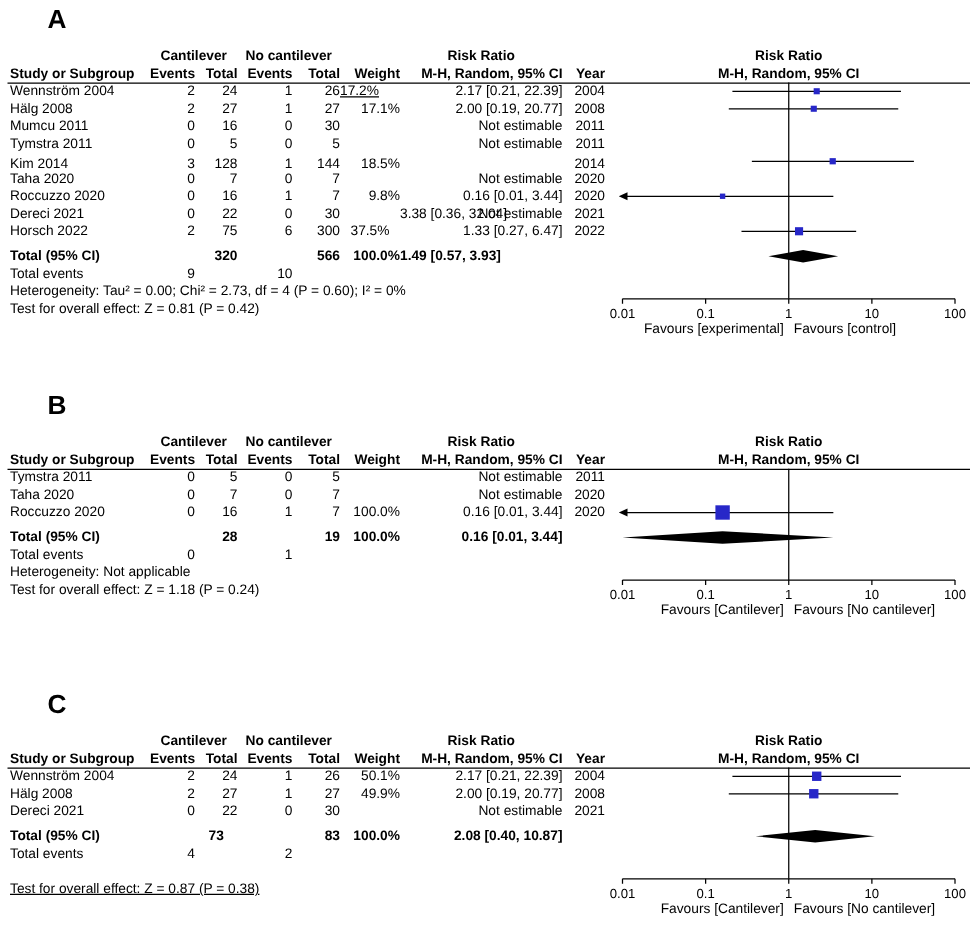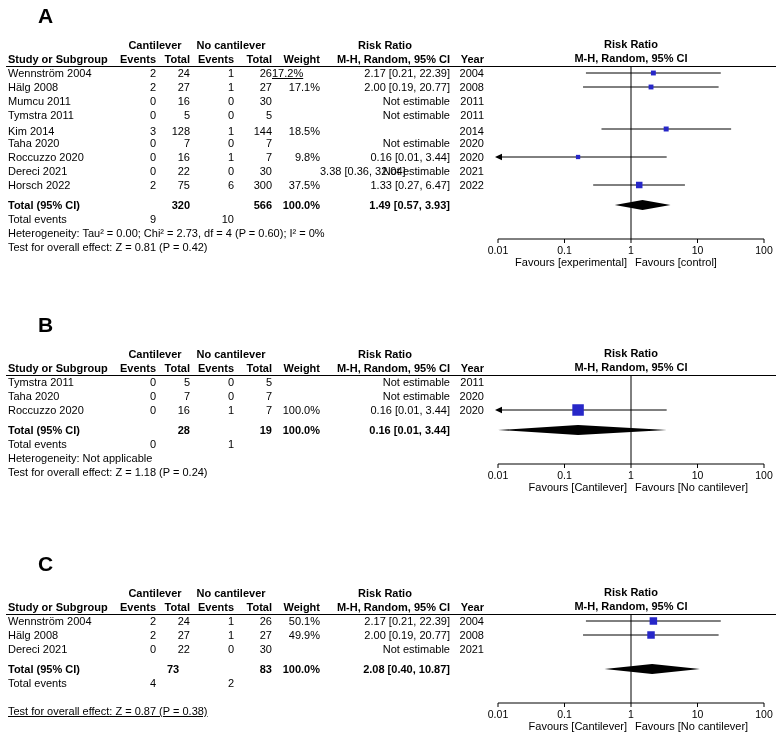--- a/index.html
+++ b/index.html
@@ -116,32 +116,32 @@
         <div class="cell" style="width: 48px; text-align: right;"></div>
         <div class="cell" style="width: 130px; text-align: right;">Not estimable</div>
         <div class="cell" style="width: 34px; text-align: right;">2021</div>
       </div>
       <div class="prow" style="top: 174px; left: 8px;">
         <div class="cell" style="width: 112px; text-align: left;">Horsch 2022</div>
         <div class="cell" style="width: 36px; text-align: right;">2</div>
         <div class="cell" style="width: 34px; text-align: right;">75</div>
         <div class="cell" style="width: 44px; text-align: right;">6</div>
         <div class="cell" style="width: 38px; text-align: right;">300</div>
-        <div class="cell" style="width: 48px; text-align: right;">37.5%</div>
+        <div class="cell" style="width: 48px; text-align: center;">37.5%</div>
         <div class="cell" style="width: 130px; text-align: right;">1.33 [0.27, 6.47]</div>
         <div class="cell" style="width: 34px; text-align: right;">2022</div>
       </div>
       <div class="prow" style="top: 194px; left: 8px;">
         <div class="cell b" style="width: 112px; text-align: left;">Total (95% CI)</div>
         <div class="cell b" style="width: 36px; text-align: right;"></div>
         <div class="cell b" style="width: 34px; text-align: right;">320</div>
         <div class="cell b" style="width: 44px; text-align: right;"></div>
         <div class="cell b" style="width: 38px; text-align: right;">566</div>
         <div class="cell b" style="width: 48px; text-align: right;">100.0%</div>
-        <div class="cell b" style="width: 130px; text-align: right;">1.49 [0.57, 3.93]</div>
+        <div class="cell b" style="width: 130px; ">1.49 [0.57, 3.93]</div>
       </div>
       <div class="prow" style="top: 208px; left: 8px;">
         <div class="cell" style="width: 112px; text-align: left;">Total events</div>
         <div class="cell" style="width: 36px; text-align: right;">9</div>
         <div class="cell" style="width: 34px; text-align: right;"></div>
         <div class="cell" style="width: 44px; text-align: right;">10</div>
       </div>
       <div class="prow note" style="top: 222px; left: 8px;">Heterogeneity: Tau² = 0.00; Chi² = 2.73, df = 4 (P = 0.60); I² = 0%</div>
       <div class="prow note" style="top: 236px; left: 8px;">Test for overall effect: Z = 0.81 (P = 0.42)</div>
       <svg width="300" height="265" class="plot">

